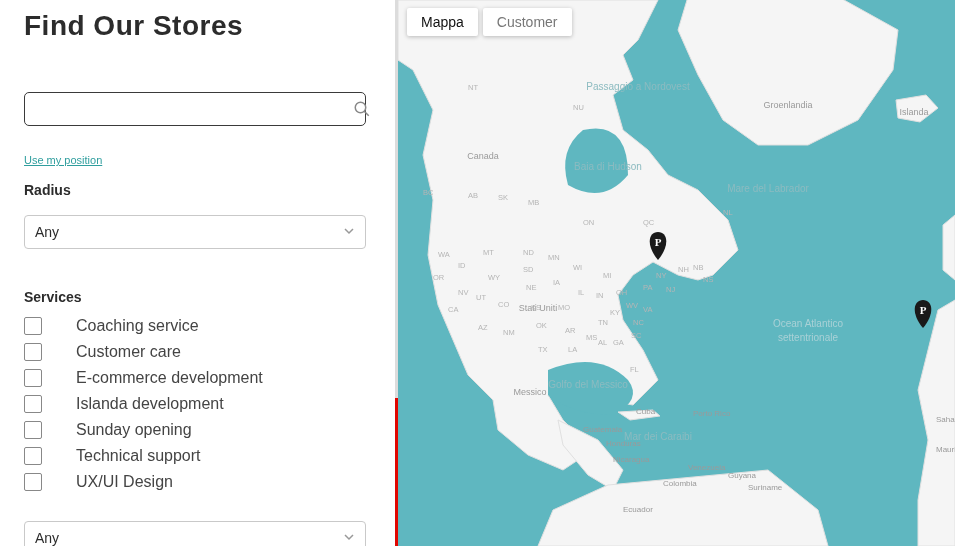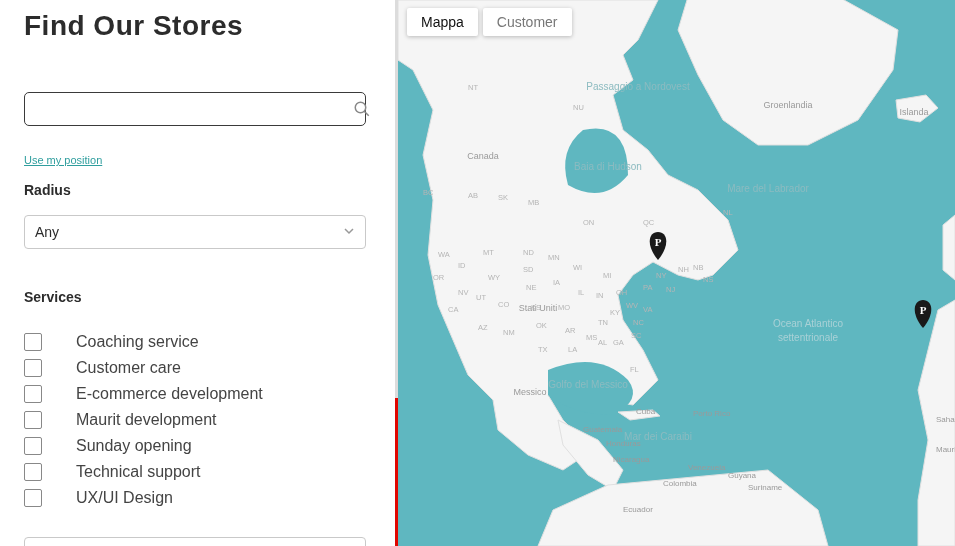--- a/index.html
+++ b/index.html
@@ -26,21 +26,21 @@
   .radius-block .section-label { margin-bottom: 17px; }
 
   .select {
     width: 342px; height: 34px; border: 1px solid #c9c9c9; border-radius: 4px;
     display: flex; align-items: center; justify-content: space-between;
     padding: 0 10px; font-size: 14px; color: #2c2c2c; background:#fff; cursor: pointer;
   }
   .select .chev { color: #888; }
 
   .services-block { margin-top: 40px; }
-  .services-block .section-label { margin-bottom: 28px; }
+  .services-block .section-label { margin-bottom: 12px; }
 
   .chk-row { display: flex; align-items: center; gap: 34px; margin-bottom: 8px; }
   .chk {
     width: 18px; height: 18px; border: 1px solid #888; border-radius: 2px; background: #fff; cursor: pointer;
     flex: 0 0 18px;
   }
   .chk-label { font-size: 16px; color: #444; }
 
   .facilities-block { margin-top: 30px; }
   .facilities-block .section-label { margin-bottom: 12px; }
@@ -110,21 +110,21 @@
       <div class="chk-row">
         <span class="chk"></span>
         <span class="chk-label">Customer care</span>
       </div>
       <div class="chk-row">
         <span class="chk"></span>
         <span class="chk-label">E-commerce development</span>
       </div>
       <div class="chk-row">
         <span class="chk"></span>
-        <span class="chk-label">Maurit development</span>
+        <span class="chk-label">Islanda development</span>
       </div>
       <div class="chk-row">
         <span class="chk"></span>
         <span class="chk-label">Sunday opening</span>
       </div>
       <div class="chk-row">
         <span class="chk"></span>
         <span class="chk-label">Technical support</span>
       </div>
       <div class="chk-row">

